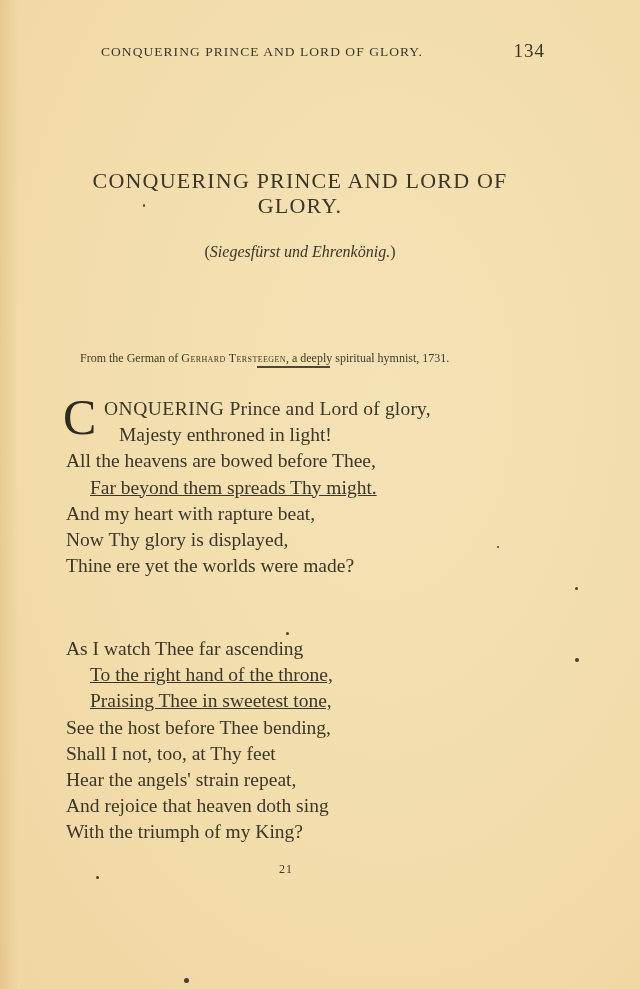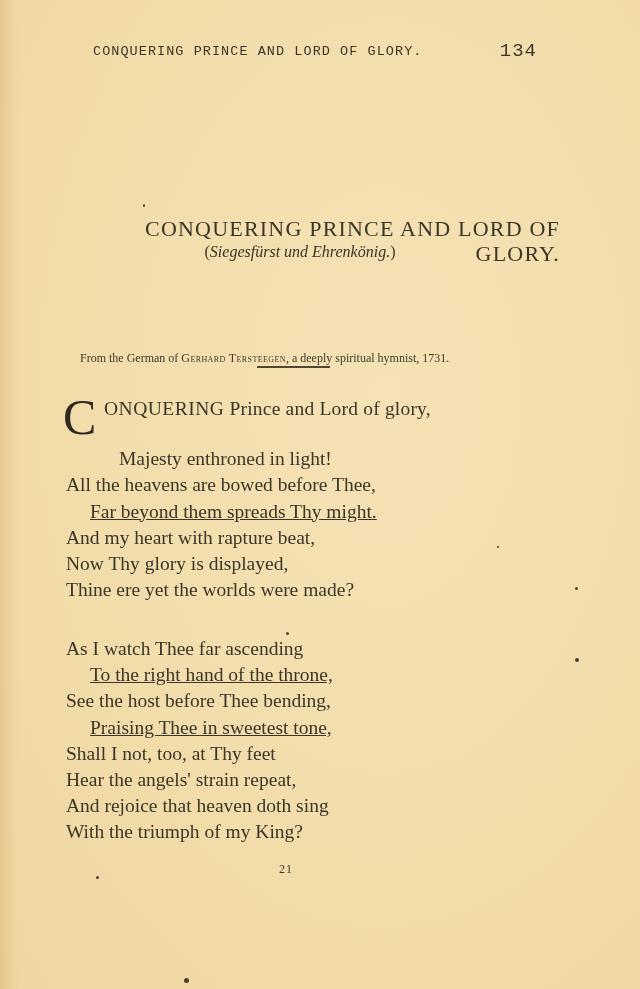--- a/index.html
+++ b/index.html
@@ -19,24 +19,23 @@
       color: #3e3a2c;
     }
     .page {
       position: absolute;
       left: 0; top: 0;
       width: 640px; height: 989px;
     }
     .running-head {
       position: absolute;
       top: 40px;
-      left: 90px;
+      left: 98px;
       width: 460px;
       height: 24px;
-      font-family: Liberation Mono, monospace;
     }
     .running-title {
       position: absolute;
       left: 3px;
       top: 4px;
       font-size: 13.5px;
       letter-spacing: 1.05px;
       color: #3a3628;
       white-space: nowrap;
     }
@@ -46,26 +45,25 @@
       top: 0px;
       font-size: 19px;
       color: #3a3628;
       letter-spacing: 1px;
     }
     .hymn-title {
       position: absolute;
       top: 168px;
       left: 40px;
       width: 520px;
-      text-align: right;
+      text-align: center;
       font-size: 22px;
       line-height: 25px;
       letter-spacing: 1.2px;
       color: #3a3628;
-      margin-top: 48px;
     }
     .hymn-title .t1 { display: block; }
     .hymn-title .t2 { display: block; }
     .german-title {
       position: absolute;
       top: 243px;
       left: 40px;
       width: 520px;
       text-align: center;
       font-size: 16px;
@@ -106,21 +104,21 @@
       left: 66px;
       width: 500px;
       font-size: 19.5px;
       line-height: 26.2px;
       color: #3a3628;
     }
     .stanza-1 { top: 396px; }
     .stanza-2 { top: 636px; }
     .verse-line { display: block; white-space: nowrap; }
     .indent { padding-left: 24px; text-decoration: underline; }
-    .indent-big { padding-left: 53px; margin-top: 24px; }
+    .indent-big { padding-left: 53px; }
     .drop-cap {
       position: absolute;
       left: -3px;
       top: -4px;
       font-size: 50px;
       line-height: 50px;
       color: #2f2b20;
     }
     .first-line-rest {
       padding-left: 38px;
@@ -176,22 +174,22 @@
     <span class="verse-line">All the heavens are bowed before Thee,</span>
     <span class="verse-line indent">Far beyond them spreads Thy might.</span>
     <span class="verse-line">And my heart with rapture beat,</span>
     <span class="verse-line">Now Thy glory is displayed,</span>
     <span class="verse-line">Thine ere yet the worlds were made?</span>
   </div>
 
   <div class="stanza stanza-2">
     <span class="verse-line">As I watch Thee far ascending</span>
     <span class="verse-line indent">To the right hand of the throne,</span>
+    <span class="verse-line indent">Praising Thee in sweetest tone,</span>
     <span class="verse-line">See the host before Thee bending,</span>
-    <span class="verse-line indent">Praising Thee in sweetest tone,</span>
     <span class="verse-line">Shall I not, too, at Thy feet</span>
     <span class="verse-line">Hear the angels' strain repeat,</span>
     <span class="verse-line">And rejoice that heaven doth sing</span>
     <span class="verse-line">With the triumph of my King?</span>
   </div>
 
   <div class="signature">21</div>
 
   <div class="speck" style="left:575px;top:587px;width:3px;height:3px;"></div>
   <div class="speck" style="left:575px;top:658px;width:4px;height:4px;"></div>

